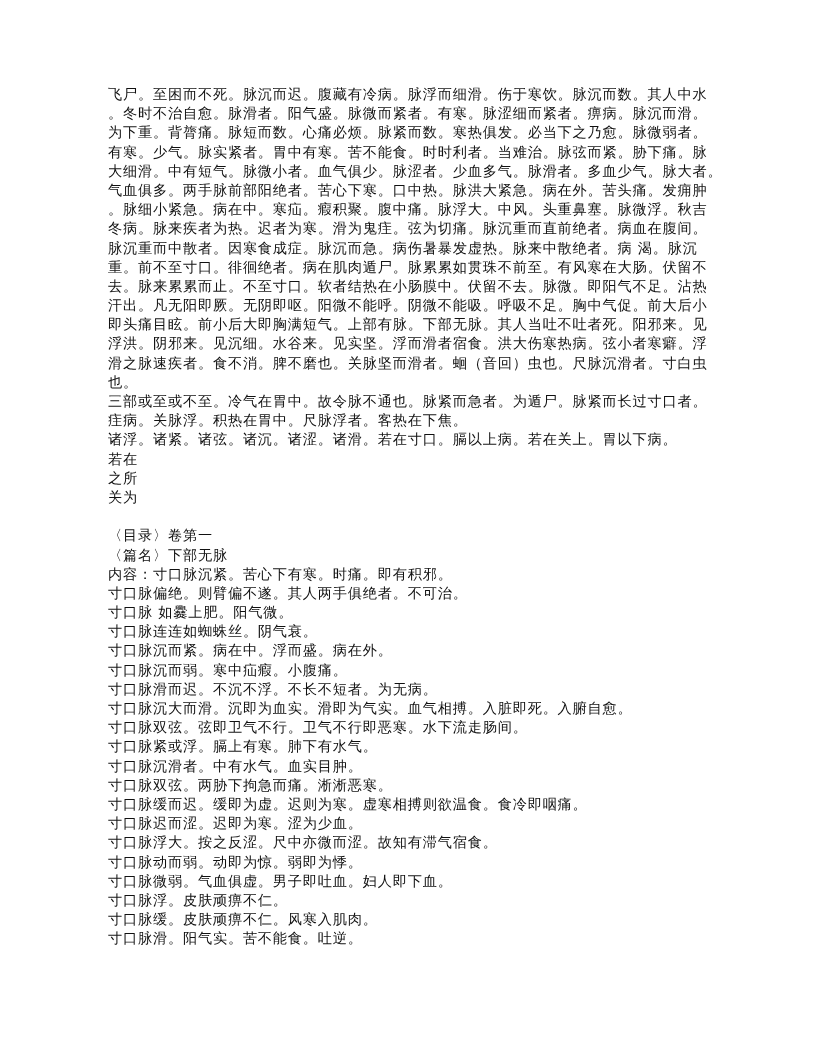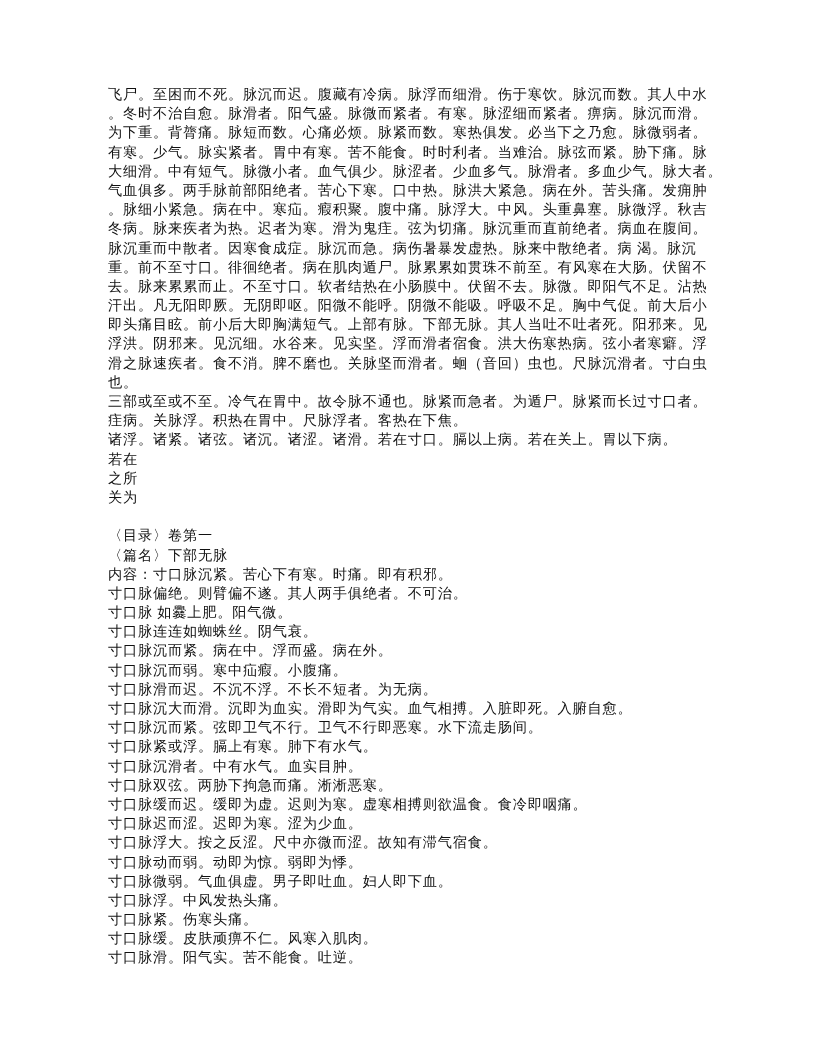--- a/index.html
+++ b/index.html
@@ -20,21 +20,20 @@
       left: 108px;
       top: 85px;
       width: 604px;
       font-size: 14.2px;
       line-height: 19.2px;
       letter-spacing: 0.8px;
     }
     .line {
       white-space: pre;
       height: 19.2px;
-      font-family: Liberation Serif, serif;
     }
     .blank { height: 19.2px; }
   </style>
 </head>
 <body>
 
 <div class="page">
   <div>
     <div class="line">飞尸。至困而不死。脉沉而迟。腹藏有冷病。脉浮而细滑。伤于寒饮。脉沉而数。其人中水</div>
     <div class="line">。冬时不治自愈。脉滑者。阳气盛。脉微而紧者。有寒。脉涩细而紧者。痹病。脉沉而滑。</div>
@@ -76,27 +75,26 @@
 
   <div>
     <div class="line">内容：寸口脉沉紧。苦心下有寒。时痛。即有积邪。</div>
     <div class="line">寸口脉偏绝。则臂偏不遂。其人两手俱绝者。不可治。</div>
     <div class="line">寸口脉 如爨上肥。阳气微。</div>
     <div class="line">寸口脉连连如蜘蛛丝。阴气衰。</div>
     <div class="line">寸口脉沉而紧。病在中。浮而盛。病在外。</div>
     <div class="line">寸口脉沉而弱。寒中疝瘕。小腹痛。</div>
     <div class="line">寸口脉滑而迟。不沉不浮。不长不短者。为无病。</div>
     <div class="line">寸口脉沉大而滑。沉即为血实。滑即为气实。血气相搏。入脏即死。入腑自愈。</div>
-    <div class="line">寸口脉沉而紧。弦即卫气不行。卫气不行即恶寒。水下流走肠间。</div>
+    <div class="line">寸口脉双弦。弦即卫气不行。卫气不行即恶寒。水下流走肠间。</div>
     <div class="line">寸口脉紧或浮。膈上有寒。肺下有水气。</div>
     <div class="line">寸口脉沉滑者。中有水气。血实目肿。</div>
     <div class="line">寸口脉双弦。两胁下拘急而痛。淅淅恶寒。</div>
     <div class="line">寸口脉缓而迟。缓即为虚。迟则为寒。虚寒相搏则欲温食。食冷即咽痛。</div>
     <div class="line">寸口脉迟而涩。迟即为寒。涩为少血。</div>
     <div class="line">寸口脉浮大。按之反涩。尺中亦微而涩。故知有滞气宿食。</div>
     <div class="line">寸口脉动而弱。动即为惊。弱即为悸。</div>
     <div class="line">寸口脉微弱。气血俱虚。男子即吐血。妇人即下血。</div>
-    <div class="line">寸口脉浮。中风发热头痛。</div>
-    <div class="line">寸口脉紧。伤寒头痛。</div>
+    <div class="line">寸口脉浮。皮肤顽痹不仁。</div>
     <div class="line">寸口脉缓。皮肤顽痹不仁。风寒入肌肉。</div>
     <div class="line">寸口脉滑。阳气实。苦不能食。吐逆。</div>
   </div>
 </div>
 
 </body></html>

